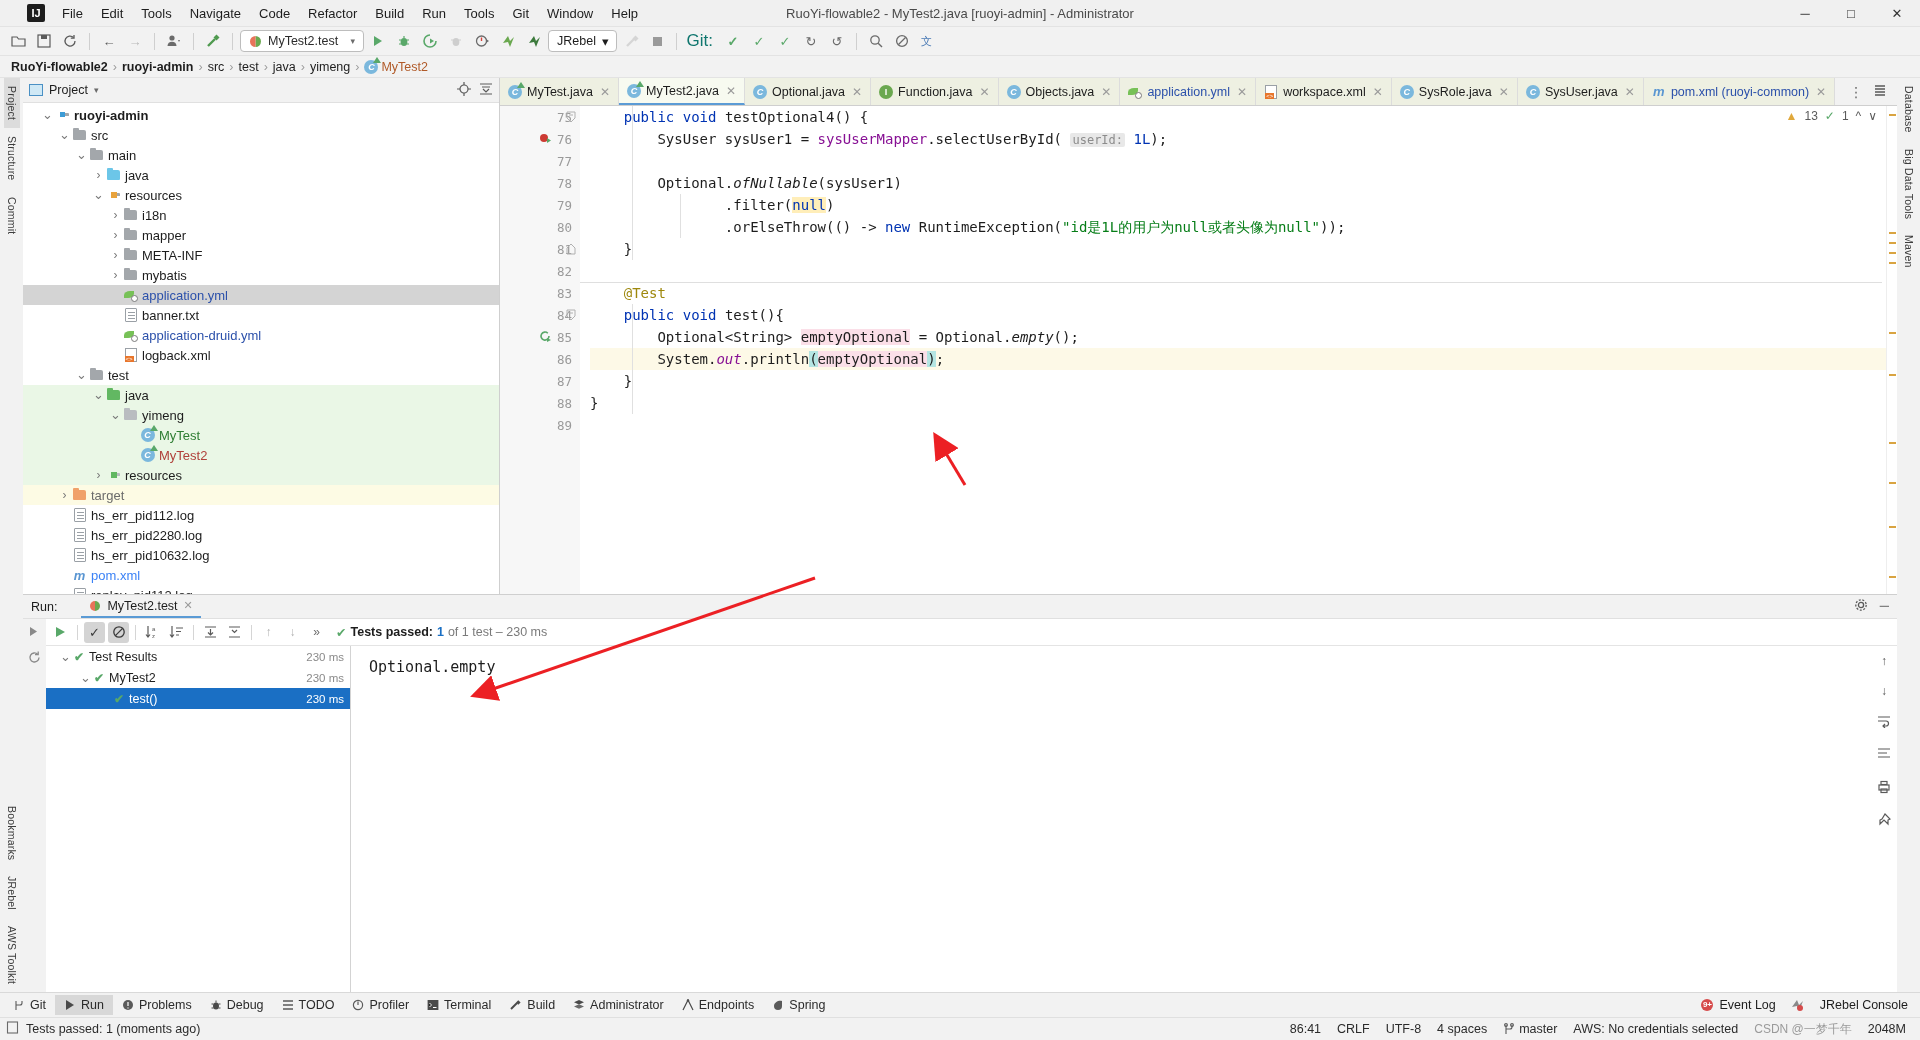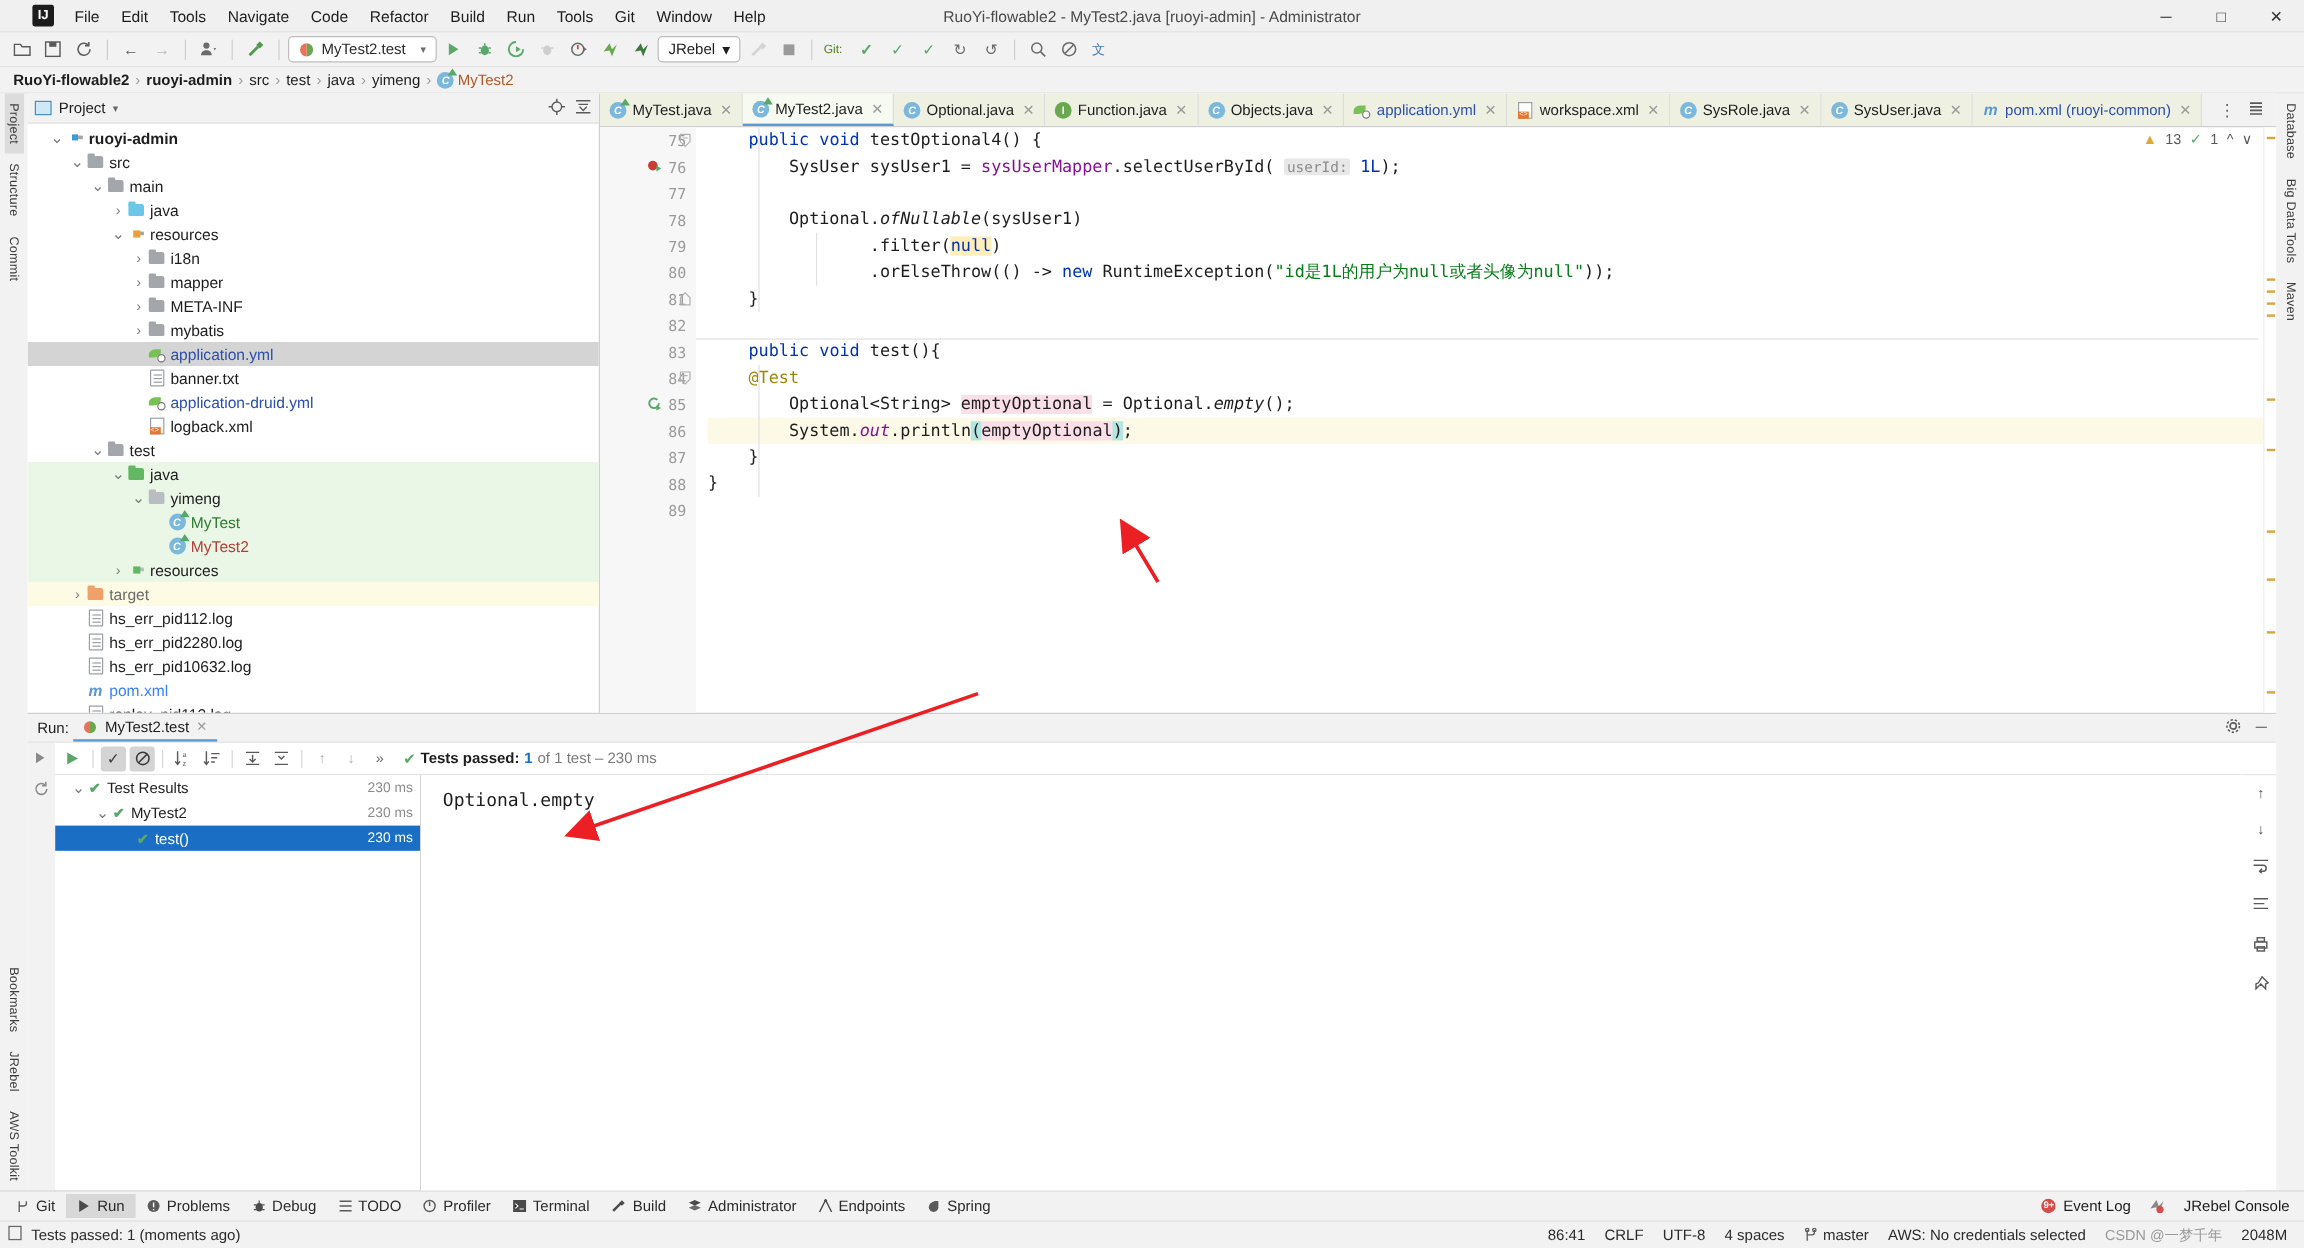--- a/index.html
+++ b/index.html
@@ -23,21 +23,21 @@
   
   .toolbar{height:29px; background:#f2f2f2; display:flex; align-items:center; padding:0 6px; gap:2px; border-bottom:1px solid #e3e3e3;}
   .tb-ico{width:24px;height:22px;display:flex;align-items:center;justify-content:center;color:#5a5a5a;font-size:13px;border-radius:3px;}
   .tb-sep{width:1px;height:17px;background:#cfcfcf;margin:0 5px;}
   .runcfg{display:flex;align-items:center;gap:6px;height:22px;padding:0 8px;border:1px solid #bdbdbd;border-radius:4px;background:#fff;min-width:124px;}
   .runcfg .nm{font-size:12.5px;color:#2b2b2b;}
   .runcfg .cv{margin-left:auto;color:#6b6b6b;font-size:9px;}
   .jrebel{display:flex;align-items:center;gap:6px;height:22px;padding:0 8px;border:1px solid #bdbdbd;border-radius:4px;background:#fff;}
   .tri{width:0;height:0;border-left:8px solid #59a869;border-top:5px solid transparent;border-bottom:5px solid transparent;}
   .sq{width:9px;height:9px;background:#9a9a9a;}
-  .git-lbl{font-size:10px;color:#4d7c0f;margin:0 6px 0 2px;}
+  .git-lbl{font-size:17px;color:#0f766e;margin:0 6px 0 2px;}
   .chk{color:#59a869;font-size:13px;font-weight:bold;}
   .right-tools{margin-left:auto;display:flex;align-items:center;gap:2px;padding-right:4px;}
 
   
   .breadcrumb{height:22px;background:#f2f2f2;display:flex;align-items:center;padding:0 0 0 8px;gap:0;font-size:12.5px;border-bottom:1px solid #e3e3e3;}
   .bc{color:#1d1d1d;padding:0 3px;}
   .bc.b{font-weight:bold;}
   .bc.sep{color:#9c9c9c;padding:0 2px;}
   .bc.file{color:#b05a28;}
 
@@ -109,21 +109,21 @@
   .hl-pink{background:#fbdfe8;}
   .hl-cyan{background:#b4e5e2;}
   .curline{background:#fdf9e7;}
   .folder-line{position:absolute;left:90px;right:12px;height:1px;background:#dfdfdf;}
   .indent-guide{position:absolute;width:1px;background:#e0e0e0;}
   .minimap{width:11px;background:#fff;border-left:1px solid #eee;flex:none;position:relative;}
   .mm{position:absolute;left:2px;width:7px;height:2px;background:#d9a441;}
 
   
   .runpanel{height:398px;background:#fff;display:flex;flex-direction:column;border-top:1px solid #cfcfcf;}
-  .run-head{height:24px;background:#f2f2f2;display:flex;align-items:center;padding:0 8px;gap:4px;border-bottom:1px solid #e0e0e0;}
+  .run-head{height:24px;background:#f2f2f2;display:flex;align-items:center;padding:0 8px;gap:24px;border-bottom:1px solid #e0e0e0;}
   .run-head .lbl{font-size:12.5px;}
   .runtab{display:flex;align-items:center;gap:6px;padding:0 8px;height:100%;border-bottom:2px solid #5b9bd5;font-size:12.5px;}
   .run-head .rt{margin-left:auto;display:flex;gap:12px;color:#5a5a5a;}
   .run-body{flex:1;display:flex;min-height:0;}
   .run-rail{width:23px;background:#f2f2f2;display:flex;flex-direction:column;align-items:center;padding-top:4px;gap:9px;}
   .run-rail .ri{width:17px;height:17px;display:flex;align-items:center;justify-content:center;color:#555;font-size:12px;}
   .run-main{flex:1;display:flex;flex-direction:column;min-width:0;}
   .run-tools{height:27px;display:flex;align-items:center;gap:3px;padding:0 4px;border-bottom:1px solid #e4e4e4;background:#fff;}
   .rt-ico{width:21px;height:21px;display:flex;align-items:center;justify-content:center;color:#555;font-size:12px;border-radius:3px;}
   .rt-ico.on{background:#d4d4d4;}
@@ -724,22 +724,22 @@
               </div>
             <div class="code" id="code">
                 <div class="ln"><span class="">    </span><span class="kw">public</span><span class=""> </span><span class="kw">void</span><span class=""> testOptional4() {</span></div>
                 <div class="ln"><span class="">        SysUser sysUser1 = </span><span class="fld">sysUserMapper</span><span class="">.selectUserById( </span><span class="hint">userId:</span><span class=""> </span><span class="num">1L</span><span class="">);</span></div>
                 <div class="ln"></div>
                 <div class="ln"><span class="">        Optional.</span><span class="ital">ofNullable</span><span class="">(sysUser1)</span></div>
                 <div class="ln"><span class="">                .filter(</span><span class="kw hl-yellow">null</span><span class="">)</span></div>
                 <div class="ln"><span class="">                .orElseThrow(() -&gt; </span><span class="kw">new</span><span class=""> RuntimeException(</span><span class="str">"id是1L的用户为null或者头像为null"</span><span class="">));</span></div>
                 <div class="ln"><span class="">    }</span></div>
                 <div class="ln"></div>
+                <div class="ln"><span class="">    </span><span class="ann">@Test</span></div>
                 <div class="ln"><span class="">    </span><span class="kw">public</span><span class=""> </span><span class="kw">void</span><span class=""> test(){</span></div>
-                <div class="ln"><span class="">    </span><span class="ann">@Test</span></div>
                 <div class="ln"><span class="">        Optional&lt;String&gt; </span><span class="hl-pink">emptyOptional</span><span class=""> = Optional.</span><span class="ital">empty</span><span class="">();</span></div>
                 <div class="ln curline"><span class="">        System.</span><span class="fld ital">out</span><span class="">.println</span><span class="hl-cyan">(</span><span class="hl-pink">emptyOptional</span><span class="hl-cyan">)</span><span class="">;</span></div>
                 <div class="ln"><span class="">    }</span></div>
                 <div class="ln"><span class="">}</span></div>
                 <div class="ln"></div>
                 <div class="folder-line" style="top: 176px; left: 0px; right: 4px;"></div>
                 <div class="indent-guide" style="left: 52px; top: 0px; height: 154px;"></div>
                 <div class="indent-guide" style="left: 52px; top: 198px; height: 110px;"></div>
                 <div class="indent-guide" style="left: 100px; top: 88px; height: 44px;"></div>
               </div>

